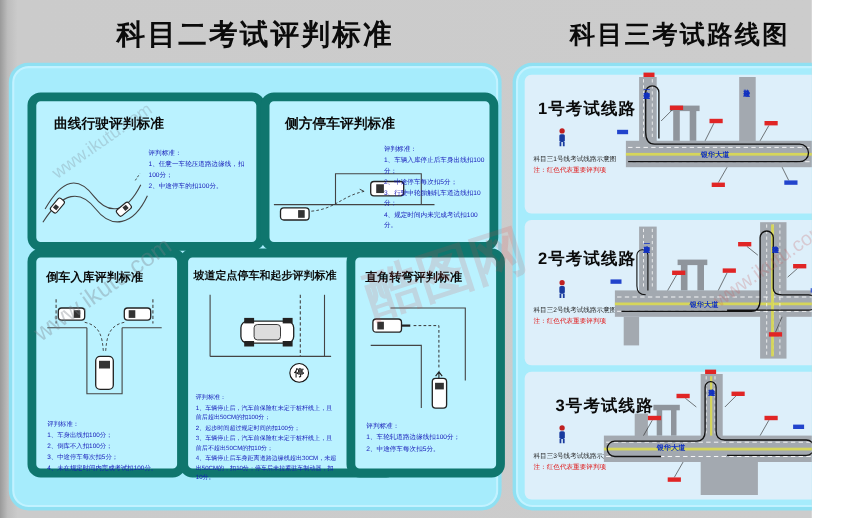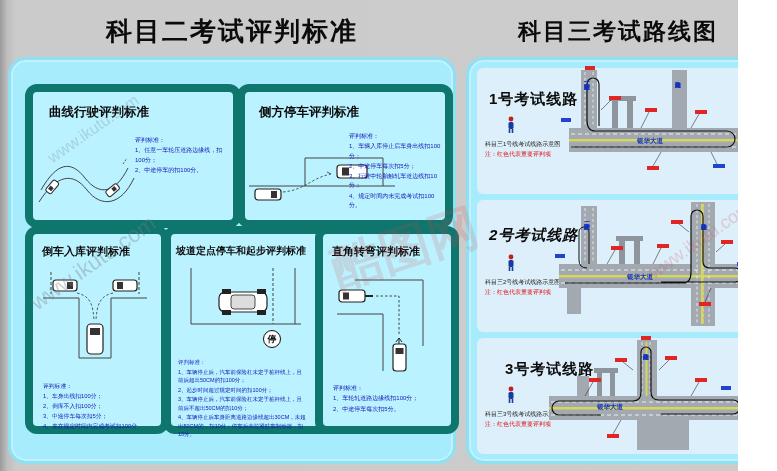--- a/index.html
+++ b/index.html
@@ -201,21 +201,21 @@
           <rect x="20" y="48" width="10" height="4" fill="#2244cc"></rect>
         </g>
         <rect x="44" y="-4" width="10" height="4" fill="#e02525"></rect>
       </svg>
       <span class="vlabel" style="left:107px;top:10px;">建安一路</span>
       <span class="hlabel" style="left:160px;top:69px;">银华大道</span>
       <span class="vlabel" style="left:198px;top:8px;">建金路</span>
     </div>
 
     <div class="strip" style="left:8px;top:140px;width:282px;height:132px;">
-      <div class="route-name" style="left:12px;top:26px;font-style:italic;">2号考试线路</div>
+      <div class="route-name" style="left:12px;top:26px;">2号考试线路</div>
       <svg style="left:28px;top:54px;" width="12" height="18" viewBox="0 0 12 18">
         <circle cx="6" cy="3" r="2.4" fill="#c02020"></circle>
         <rect x="3.5" y="6" width="5" height="7" rx="1.5" fill="#183a9e"></rect>
         <path d="M4.5,13 v4 M7.5,13 v4" stroke="#183a9e" stroke-width="1.6"></path>
       </svg>
       <div class="route-caption" style="left:8px;top:78px;">科目三2号线考试线路示意图</div>
       <div class="route-note" style="left:8px;top:88px;">注：红色代表重要评判项</div>
       <svg style="left:64px;top:2px;" width="216" height="128" viewBox="0 0 216 128">
         <rect x="18" y="62" width="190" height="24" fill="#a3a9b0"></rect>
         <rect x="40" y="4" width="16" height="60" fill="#a3a9b0"></rect>

